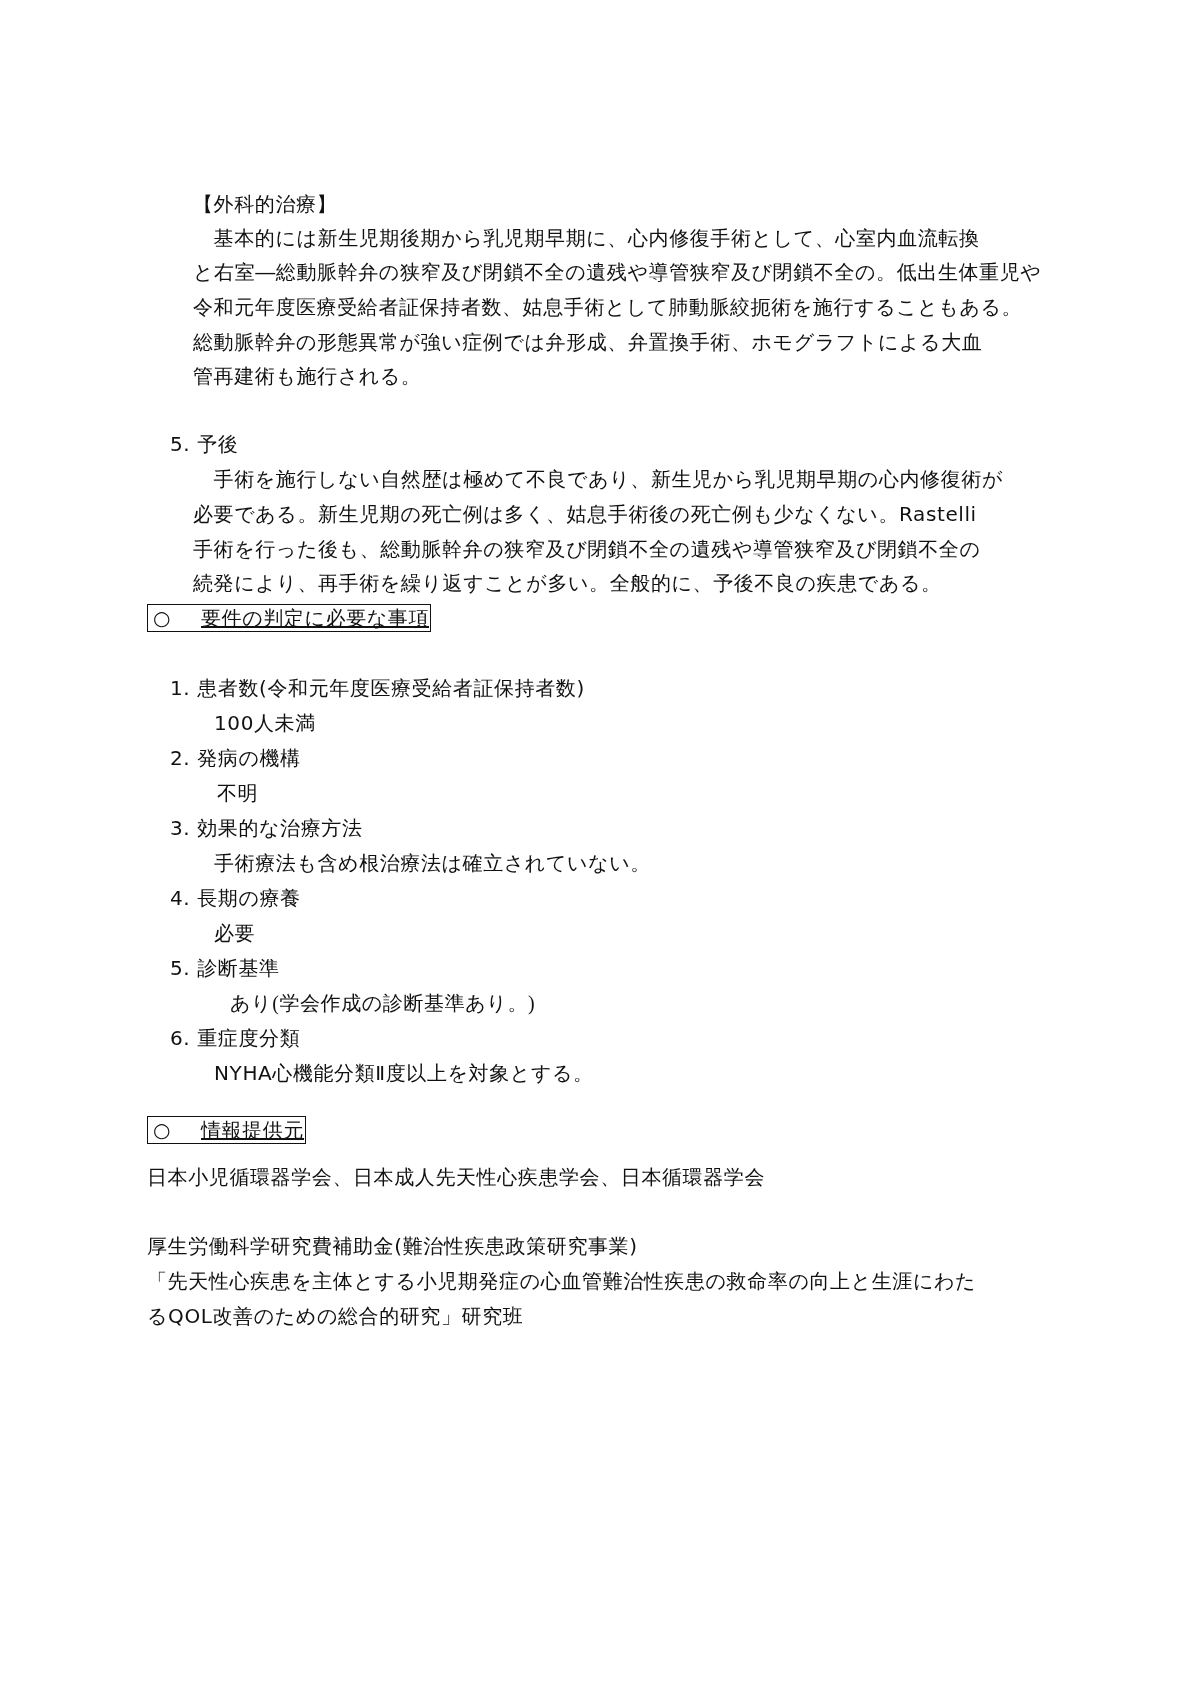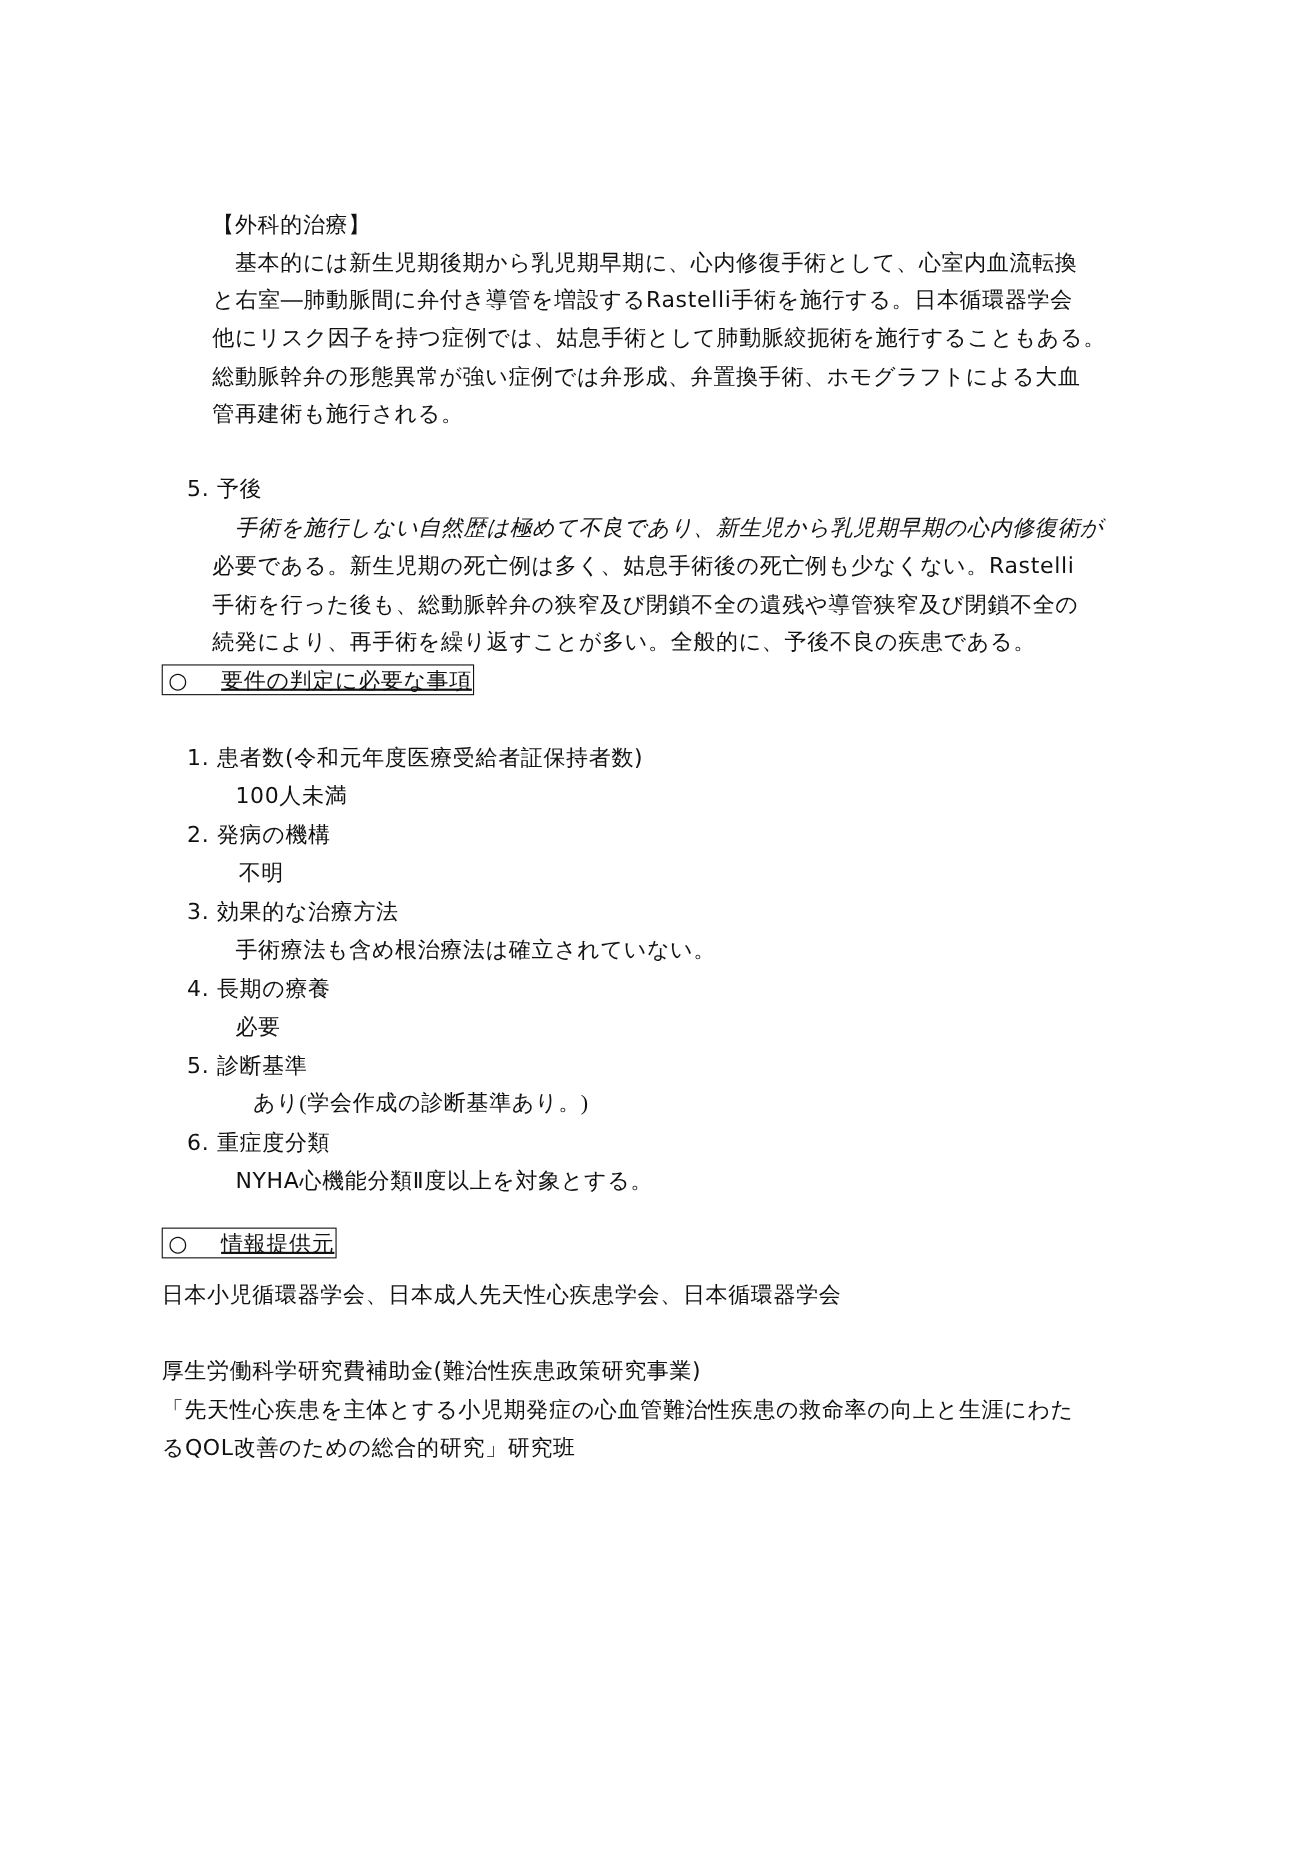--- a/index.html
+++ b/index.html
@@ -36,27 +36,27 @@
     .boxed .circ {
       display: inline-block;
       width: 48px;
     }
   </style>
 </head>
 <body>
 
 <div class="line" style="left:193px; top:156px;">【外科的治療】</div>
 <div class="line" style="left:193px; top:190px;">　基本的には新生児期後期から乳児期早期に、心内修復手術として、心室内血流転換</div>
-<div class="line" style="left:193px; top:224px;">と右室―肺動脈間に弁付き導管を増設するRastelli手術を施行する。日本循環器学会</div>
-<div class="line" style="left:193px; top:259px;">他にリスク因子を持つ症例では、姑息手術として肺動脈絞扼術を施行することもある。</div>
+<div class="line" style="left:193px; top:224px;">と右室―総動脈幹弁の狭窄及び閉鎖不全の遺残や導管狭窄及び閉鎖不全の。低出生体重児や</div>
+<div class="line" style="left:193px; top:259px;">令和元年度医療受給者証保持者数、姑息手術として肺動脈絞扼術を施行することもある。</div>
 <div class="line" style="left:193px; top:294px;">総動脈幹弁の形態異常が強い症例では弁形成、弁置換手術、ホモグラフトによる大血</div>
 <div class="line" style="left:193px; top:328px;">管再建術も施行される。</div>
 
 <div class="line" style="left:170px; top:396px;">5. 予後</div>
-<div class="line" style="left:193px; top:431px;font-style:italic;">　手術を施行しない自然歴は極めて不良であり、新生児から乳児期早期の心内修復術が</div>
+<div class="line" style="left:193px; top:431px;">　手術を施行しない自然歴は極めて不良であり、新生児から乳児期早期の心内修復術が</div>
 <div class="line" style="left:193px; top:466px;">必要である。新生児期の死亡例は多く、姑息手術後の死亡例も少なくない。Rastelli</div>
 <div class="line" style="left:193px; top:501px;">手術を行った後も、総動脈幹弁の狭窄及び閉鎖不全の遺残や導管狭窄及び閉鎖不全の</div>
 <div class="line" style="left:193px; top:535px;">続発により、再手術を繰り返すことが多い。全般的に、予後不良の疾患である。</div>
 
 <div class="boxed" style="left:147px; top:604px;">
   <span class="circ">○</span><span>要件の判定に必要な事項</span>
 </div>
 
 <div class="line" style="left:170px; top:640px;text-align:center;">1. 患者数(令和元年度医療受給者証保持者数)</div>
 <div class="line" style="left:214px; top:675px;">100人未満</div>

